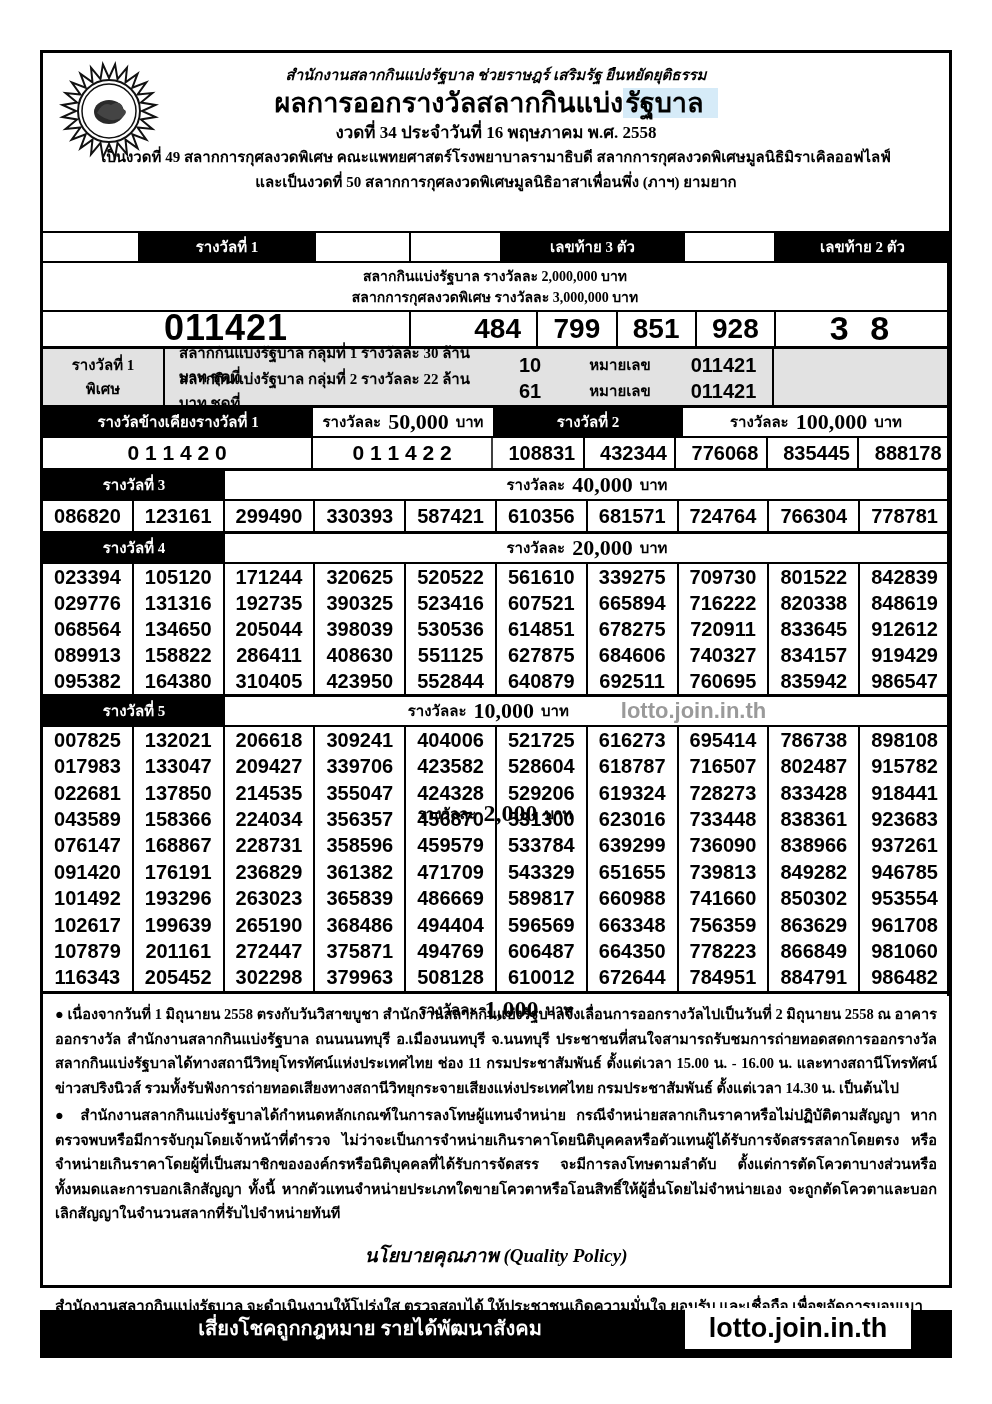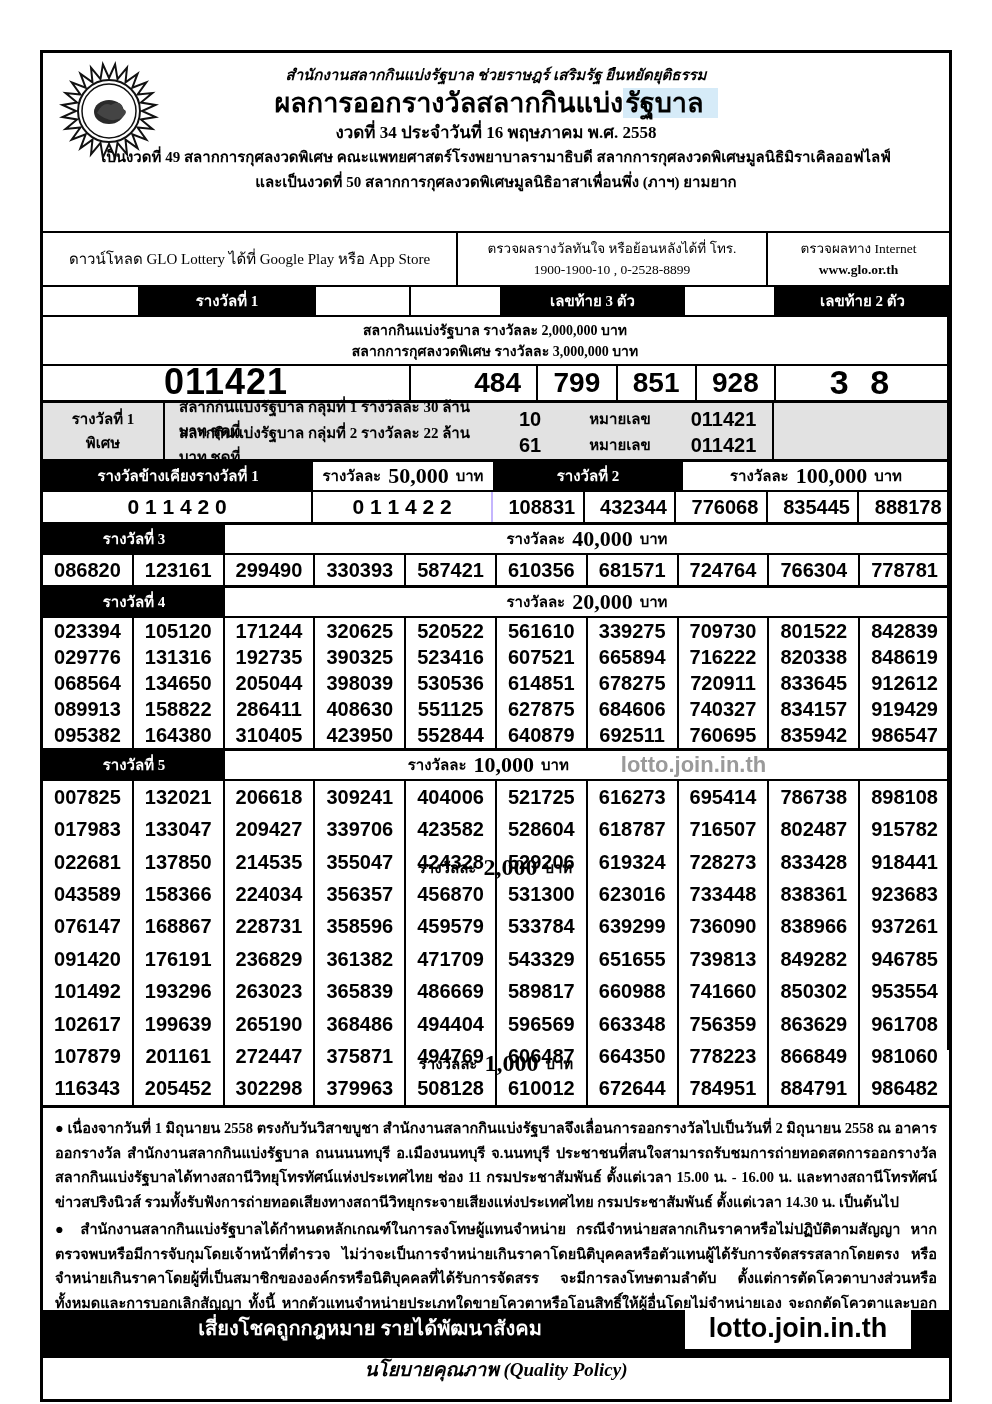--- a/index.html
+++ b/index.html
@@ -62,35 +62,35 @@
   .sp-num { flex:1; text-align:center; font-size:20px; font-weight:bold; font-family:"Liberation Sans",sans-serif; }
 
   
   .sec-nb-head { display:flex; height:31px; border-top:3px solid #000; }
   .nb-badge1 { flex:0 0 270px; }
   .nb-amt1 { flex:0 0 180px; }
   .nb-badge2 { flex:0 0 190px; }
   .nb-amt2 { flex:1; }
   .sec-nb-num { display:flex; height:32px; border-top:2px solid #000; font-family:"Liberation Sans",sans-serif; }
   .nb-n1 { flex:0 0 270px; border-right:2px solid #000; }
-  .nb-n2 { flex:0 0 180px; border-right:2px solid #c4b5fd; }
+  .nb-n2 { flex:0 0 180px; border-right:2px solid #404040; }
   .nb-cell,.p2-cell { display:flex; align-items:center; justify-content:center; font-size:21px; font-weight:bold; }
   .p2-cell { flex:1; border-right:2px solid #000; font-size:20px;padding-left:8px; }
   .p2-cell:last-child { border-right:none; }
 
   
   .sec-phead { display:flex; height:31px; border-top:3px solid #000; }
   .phead-badge { flex:0 0 182px; }
   .phead-label { flex:1; }
   .watermark { font-family:"Liberation Sans",sans-serif; font-size:22px; font-weight:bold; color:#9a9a9a; margin-left:45px; }
 
   [data-grid] { display:flex; flex-direction:column; border-top:2px solid #000; font-family:"Liberation Sans",sans-serif; }
   .grid-p3 { height:32px; }
   .grid-p4 { height:132px; }
-  .grid-p5 { height:326px; }
+  .grid-p5 { height:266px; }
   .grid-l3 { height:34px; border-top:none; }
   .grow { flex:1; display:flex; }
   .gcell { flex:1; border-right:2px solid #000; display:flex; align-items:center; justify-content:center;
            font-size:20px; font-weight:bold; }
   .grow .gcell:last-child { border-right:none; }
   .grid-l3 .gcell { font-size:28px; }
 
   
   .sec-notes { border-top:3px solid #000; padding:8px 12px 14px 12px; height:294px; }
   .note-p { font-size:14.5px; line-height:24.5px; text-align:justify; font-weight:bold; }
@@ -120,31 +120,20 @@
         <ellipse cx="50" cy="51" rx="15" ry="12" fill="#2a2a2a"></ellipse>
         <path d="M38 52 q6 -12 14 -8 q10 -6 12 4 q6 2 0 8 q-12 8 -26 -4z" fill="#444"></path>
       </svg>
       <div class="motto">สำนักงานสลากกินแบ่งรัฐบาล  ช่วยราษฎร์  เสริมรัฐ  ยืนหยัดยุติธรรม</div>
       <div class="doc-title"><span>ผลการออกรางวัลสลากกินแบ่ง</span><span class="hl">รัฐบาล</span></div>
       <div class="draw-line">งวดที่ 34  ประจำวันที่  16  พฤษภาคม  พ.ศ. 2558</div>
       <div class="charity">เป็นงวดที่ 49  สลากการกุศลงวดพิเศษ คณะแพทยศาสตร์โรงพยาบาลรามาธิบดี   สลากการกุศลงวดพิเศษมูลนิธิมิราเคิลออฟไลฟ์</div>
       <div class="charity">และเป็นงวดที่ 50  สลากการกุศลงวดพิเศษมูลนิธิอาสาเพื่อนพึ่ง (ภาฯ)  ยามยาก</div>
     </div>
 
-    <div class="sec-info">
-      <div class="info-dl">ดาวน์โหลด GLO Lottery ได้ที่ Google Play หรือ App Store</div>
-      <div class="info-phone">
-        <div>ตรวจผลรางวัลทันใจ  หรือย้อนหลังได้ที่  โทร.</div>
-        <div>1900-1900-10    ,    0-2528-8899</div>
-      </div>
-      <div class="info-net">
-        <div>ตรวจผลทาง  Internet</div>
-        <div class="site">www.glo.or.th</div>
-      </div>
-    </div>
 
     <div class="sec-badges">
       <div class="colA">
         <div class="badge badge-a">รางวัลที่ 1</div>
       </div>
       <div class="colB">
         <div class="badge badge-b">เลขท้าย 3 ตัว</div>
       </div>
       <div class="colC">
         <div class="badge badge-fill">เลขท้าย 2 ตัว</div>

